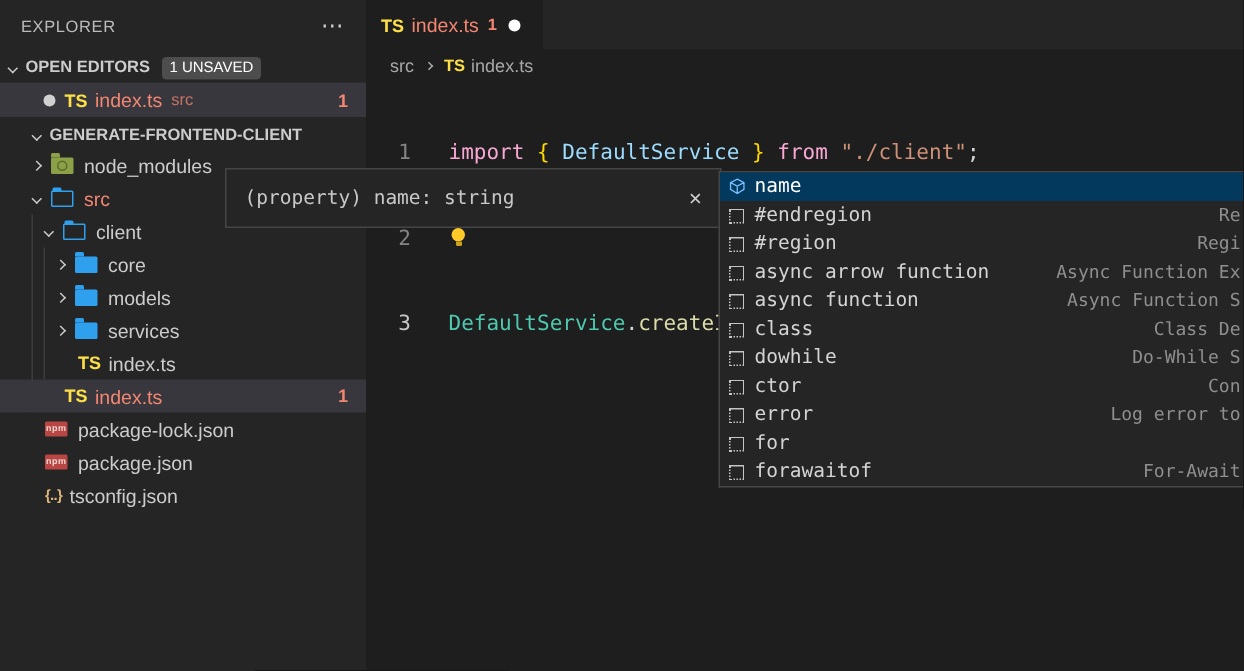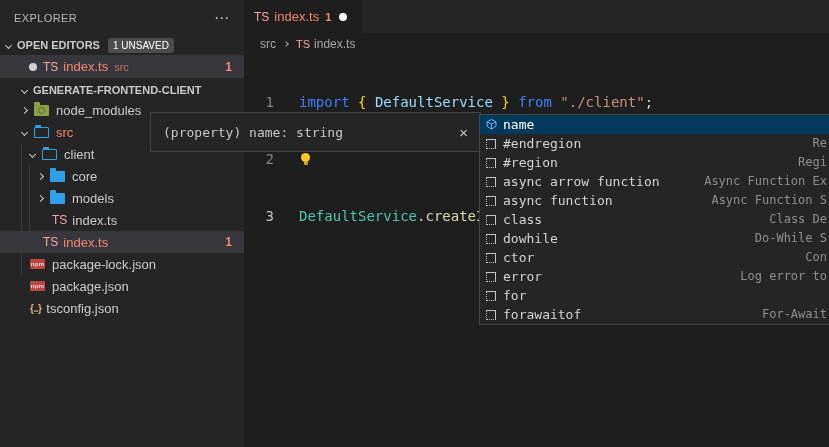--- a/index.html
+++ b/index.html
@@ -18,21 +18,21 @@
   .section-header { display:flex; align-items:center; height:18px; font-weight:bold; font-size:11px; color:#cccccc; padding-left:4px; }
   .sec-open { position:absolute; top:36px; left:0; width:244px; }
   .sec-ws   { position:absolute; top:81px; left:16px; width:244px; }
   .chev { width:5px; height:5px; border-right:1.3px solid #cccccc; border-bottom:1.3px solid #cccccc; display:inline-block; flex:none; }
   .chev.right { transform:rotate(-45deg); }
   .chev.down  { transform:rotate(45deg); }
   .section-header .chev { margin:0 6px 0 2px; }
   .badge-unsaved { margin-left:8px; background:#4d4d4d; color:#ffffff; font-weight:normal; font-size:10px; padding:2px 5px; border-radius:3px; }
   .oe-row { position:absolute; top:55px; left:0; width:244px; height:23px; background:#37373d; display:flex; align-items:center; }
   .mod-dot { width:8px; height:8px; border-radius:50%; background:#d0d0d0; margin:0 6px 0 29px; flex:none; }
-  .ts-ic { color:#fca5a5; font-weight:normal; font-size:12px; margin-right:5px; flex:none; }
+  .ts-ic { color:#fde047; font-weight:bold; font-size:12px; margin-right:5px; flex:none; }
   .err-text { color:#f48771; }
   .desc { color:rgba(244,135,113,0.75); font-size:11px; margin-left:6px; }
   .row-badge { margin-left:auto; margin-right:12px; color:#f48771; font-size:12px; font-weight:bold; }
   .tree { position:absolute; top:99px; left:0; width:244px; }
   .trow { display:flex; align-items:center; height:22px; width:244px; position:relative; }
   .trow.selected { background:#37373d; }
   .trow .chev { margin-right:7px; }
   .ind1 .chev { margin-left:22px; }
   .ind2 .chev { margin-left:30px; }
   .ind3 .chev { margin-left:38px; }
@@ -60,21 +60,21 @@
   .tab-badge { color:#f48771; font-size:11px; font-weight:bold; margin-right:8px; }
   .tab-dot { width:8px; height:8px; border-radius:50%; background:#ffffff; }
   .breadcrumbs { position:absolute; left:244px; top:33px; width:585px; height:22px; display:flex; align-items:center; padding-left:16px; font-size:12px; color:#a9a9a9; background:#1e1e1e; }
   .bc-sep { width:4px; height:4px; border-right:1px solid #a9a9a9; border-top:1px solid #a9a9a9; transform:rotate(45deg); margin:0 8px; }
   .breadcrumbs .ts-ic { font-size:11px; margin-right:4px; }
   .code { position:absolute; left:244px; top:55px; width:585px; font-family:"DejaVu Sans Mono","Liberation Mono",monospace; font-size:14px; line-height:19px; white-space:pre; }
   .cline { display:flex; height:19px; }
   .gutter { width:46px; text-align:right; padding-right:16px; color:#858585; flex:none; }
   .gutter.active { color:#c6c6c6; }
   .ct { margin-left:9px; }
-  .tok-kw { color:#3b82f6; } .tok-id { color:#9cdcfe; } .tok-cls { color:#4ec9b0; }
+  .tok-kw { color:#f9a8d4; } .tok-id { color:#9cdcfe; } .tok-cls { color:#4ec9b0; }
   .tok-fn { color:#dcdcaa; } .tok-str { color:#ce9178; } .tok-pn { color:#d4d4d4; }
   .tok-b1 { color:#ffd700; } .tok-b2 { color:#da70d6; }
   .boxed { box-shadow:inset 0 0 0 1px rgba(190,190,190,0.55); display:inline-block; }
   .squig { text-decoration:underline; text-decoration-style:wavy; text-decoration-color:#f14c4c; text-decoration-thickness:1px; text-underline-offset:2px; }
   .cursor { display:inline-block; width:1.5px; height:16px; background:#ffffff; vertical-align:-3px; margin:0 -0.75px; }
   .bulb { position:relative; display:inline-block; width:11px; height:11px; margin-left:1px; }
   .bulb::before { content:""; position:absolute; left:1px; top:0; width:9px; height:9px; border-radius:50%; background:#ffca28; }
   .bulb::after { content:""; position:absolute; left:3.5px; top:8.5px; width:4px; height:3.5px; background:#caa21f; border-radius:0 0 1px 1px; }
   
   .suggest { position:absolute; left:479px; top:114px; width:350px; background:#252526; border:1px solid #454545; border-right:none; }
@@ -140,20 +140,25 @@
       <div class="trow ind3">
         <span class="chev right"></span>
         <span class="folder solid"></span>
         <span>core</span>
       </div>
       <div class="trow ind3">
         <span class="chev right"></span>
         <span class="folder solid"></span>
         <span>models</span>
       </div>
+      <div class="trow ind3">
+        <span class="chev right"></span>
+        <span class="folder solid"></span>
+        <span>services</span>
+      </div>
       <div class="trow">
         <span class="ts-ic nochts3">TS</span>
         <span>index.ts</span>
       </div>
       <div class="trow selected">
         <span class="ts-ic nochts2">TS</span>
         <span class="err-text">index.ts</span>
         <span class="row-badge">1</span>
       </div>
       <div class="trow">

